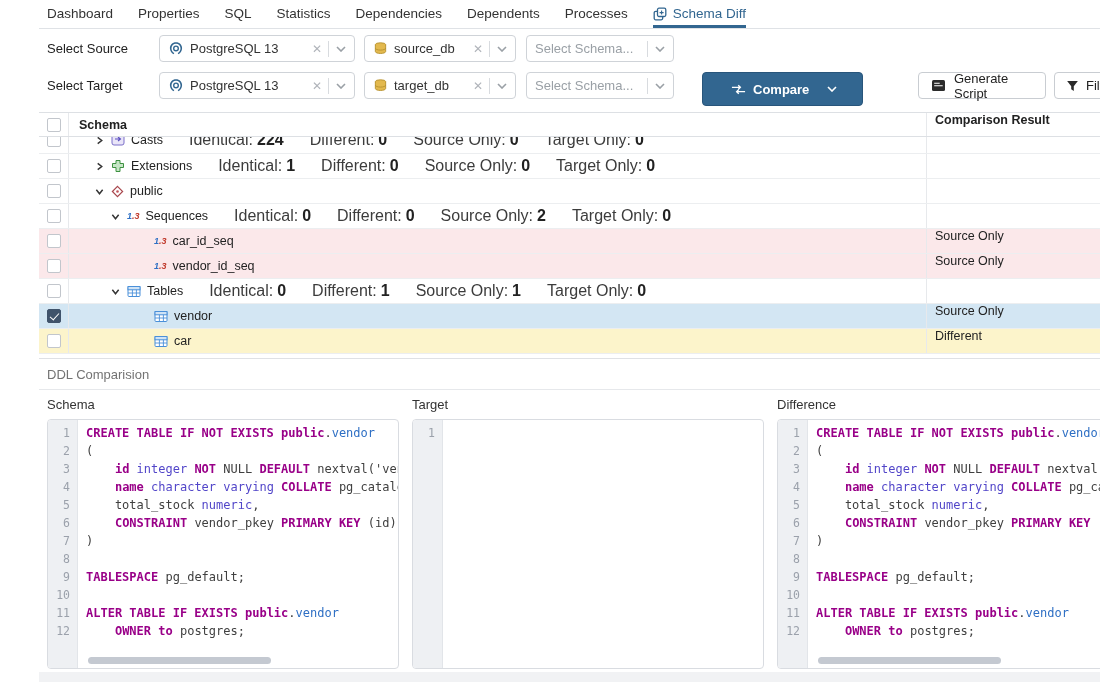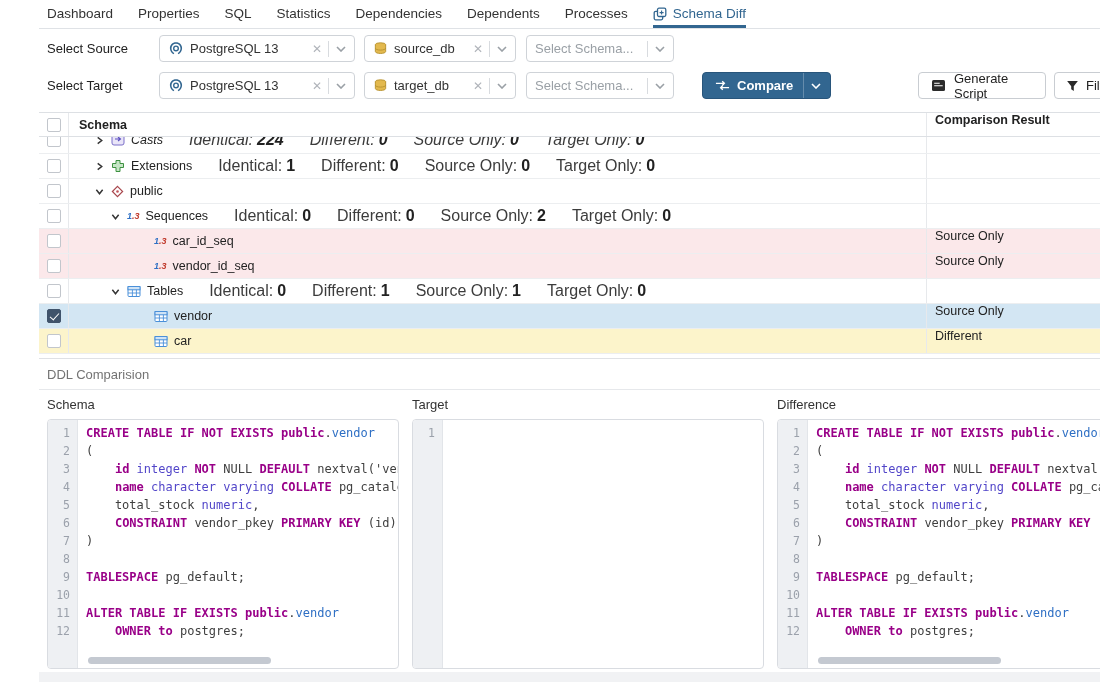--- a/index.html
+++ b/index.html
@@ -17,21 +17,21 @@
   .selectbox { position:absolute; height:27px; border:1px solid #cfd3d8; border-radius:4px; background:#fff; display:flex; align-items:center; padding:0 6px 0 8px; font-size:13px; color:#333; }
   .selectbox .sb-icon { display:flex; align-items:center; margin-right:6px; }
   .selectbox .sb-label { flex:1; white-space:nowrap; overflow:hidden; }
   .selectbox .sb-label.placeholder { color:#9aa0a6; }
   .selectbox .sb-x { color:#b0b4ba; font-size:12px; padding:0 6px 0 4px; cursor:pointer; }
   .selectbox .sb-div { width:1px; height:16px; background:#d8dbdf; }
   .selectbox .sb-chev { padding:0 2px 0 7px; cursor:pointer; display:flex; align-items:center; }
 
   .btn { position:absolute; height:27px; border:1px solid #c9cdd2; border-radius:4px; background:#fff; display:flex; align-items:center; font-size:13px; color:#222; cursor:pointer; }
   .btn .b-icon { display:flex; align-items:center; }
-  #compare-btn { background:var(--accent); border-color:#28557b; color:#fff; font-weight:600; padding:0; }
+  #compare-btn { background:var(--accent); border-color:#28557b; color:#fff; font-weight:600; padding:16px; }
   #compare-btn .main { display:flex; align-items:center; gap:7px; padding:0 10px 0 12px; }
   #compare-btn .chev { display:flex; align-items:center; padding:0 9px 0 7px; border-left:1px solid rgba(255,255,255,.25); height:100%; }
   #generate-btn { padding:0 12px; gap:8px; }
   #filter-btn { padding:0; }
   #filter-btn .main { display:flex; align-items:center; gap:7px; padding:0 10px 0 11px; }
   #filter-btn .chev { display:flex; align-items:center; padding:0 8px; border-left:1px solid #d5d8dc; height:100%; }
   #help-btn { left:1062px; top:35px; width:30px; height:27px; justify-content:center; }
   .qmark { width:16px; height:16px; border-radius:50%; background:#111; color:#fff; font-size:11px; font-weight:bold; display:flex; align-items:center; justify-content:center; }
 
   
@@ -266,21 +266,21 @@
           <span>Comparison Result</span>
         </div>
       <div class="sb-gap"></div>
     </div>
     <div id="grid-rows">
         <div class="grid-row clipped">
           <div class="cb-col">
             <span class="checkbox"></span>
           </div>
           <div class="obj-col">
-            <div class="obj-inner" style="padding-left: 14px; font-style: italic;">
+            <div class="obj-inner" style="padding-left: 14px;">
               <span class="chev-btn">
                 <svg width="9" height="9" viewBox="0 0 10 10">
                   <path d="M3 1.5L7.5 5 3 8.5" stroke="#333" stroke-width="1.6" fill="none"></path>
                 </svg>
               </span>
               <span style="display: inline-flex; align-items: center;">
                 <svg width="14" height="14" viewBox="0 0 14 14">
                   <rect x="1" y="2" width="12" height="10" rx="2" fill="#e9e5f8" stroke="#7b6fc9"></rect>
                   <path d="M4 6h5M7 4l2.5 2L7 8" stroke="#5b4fc0" stroke-width="1.1" fill="none"></path>
                 </svg>

